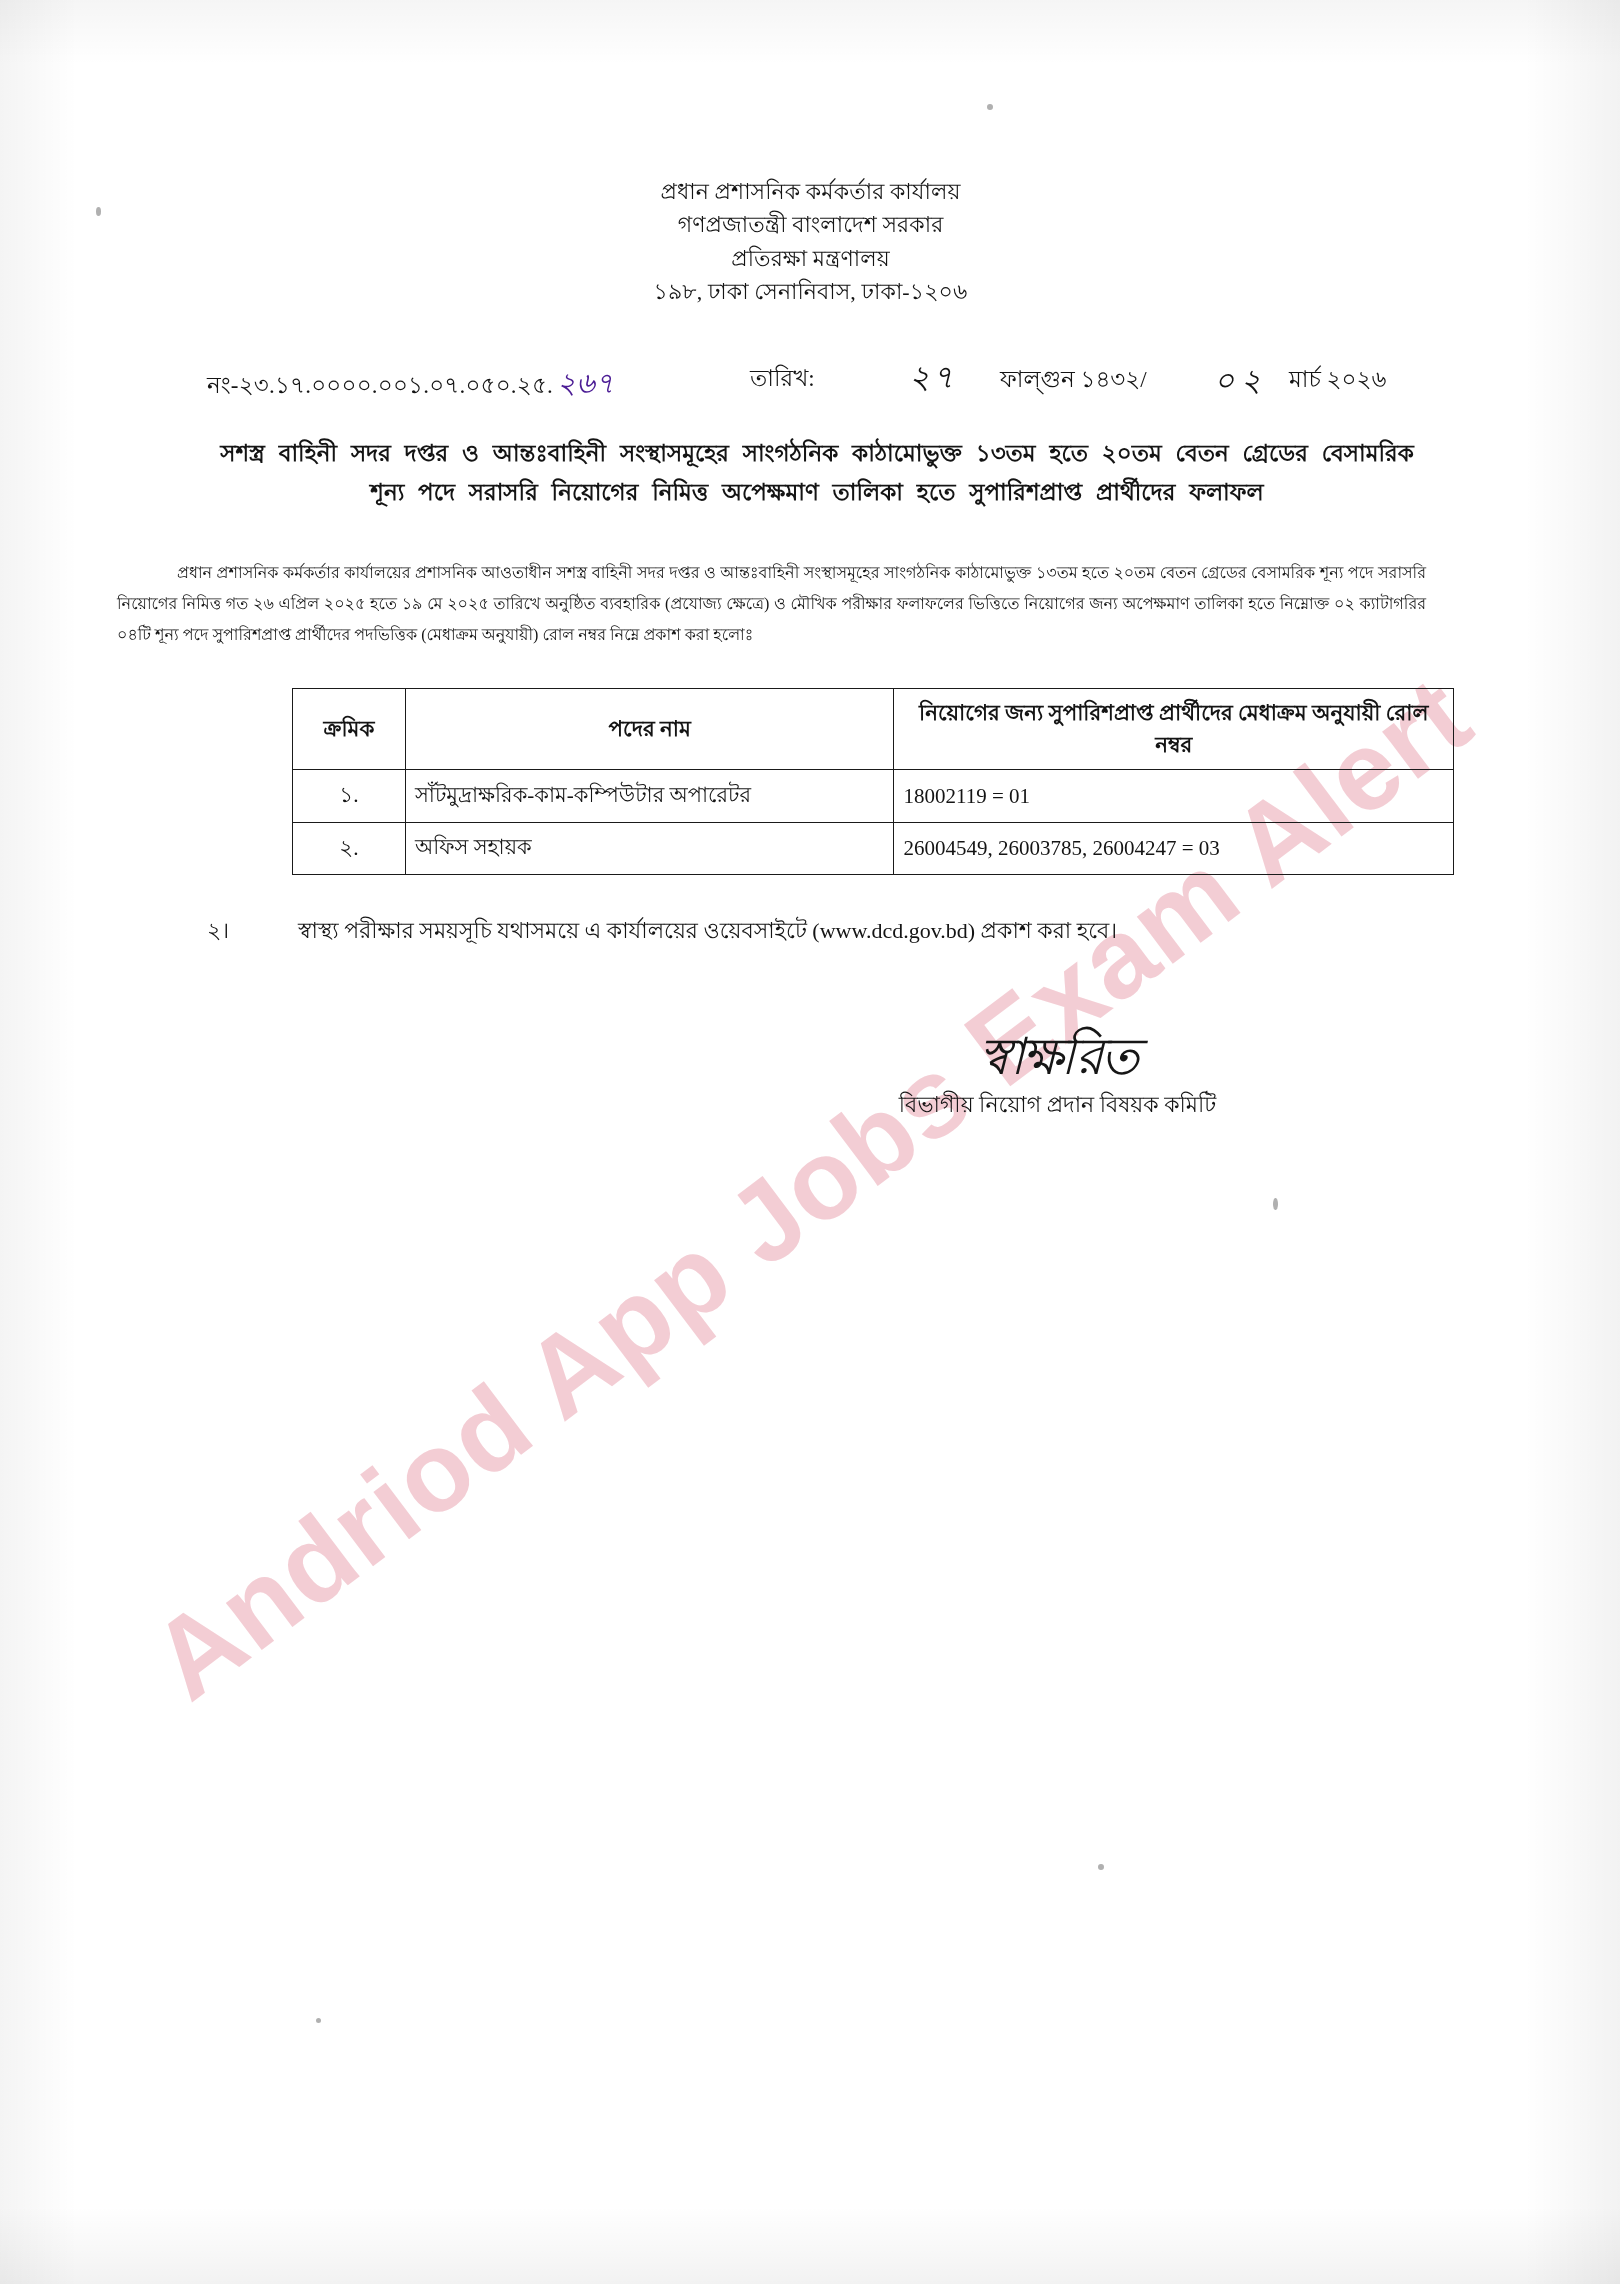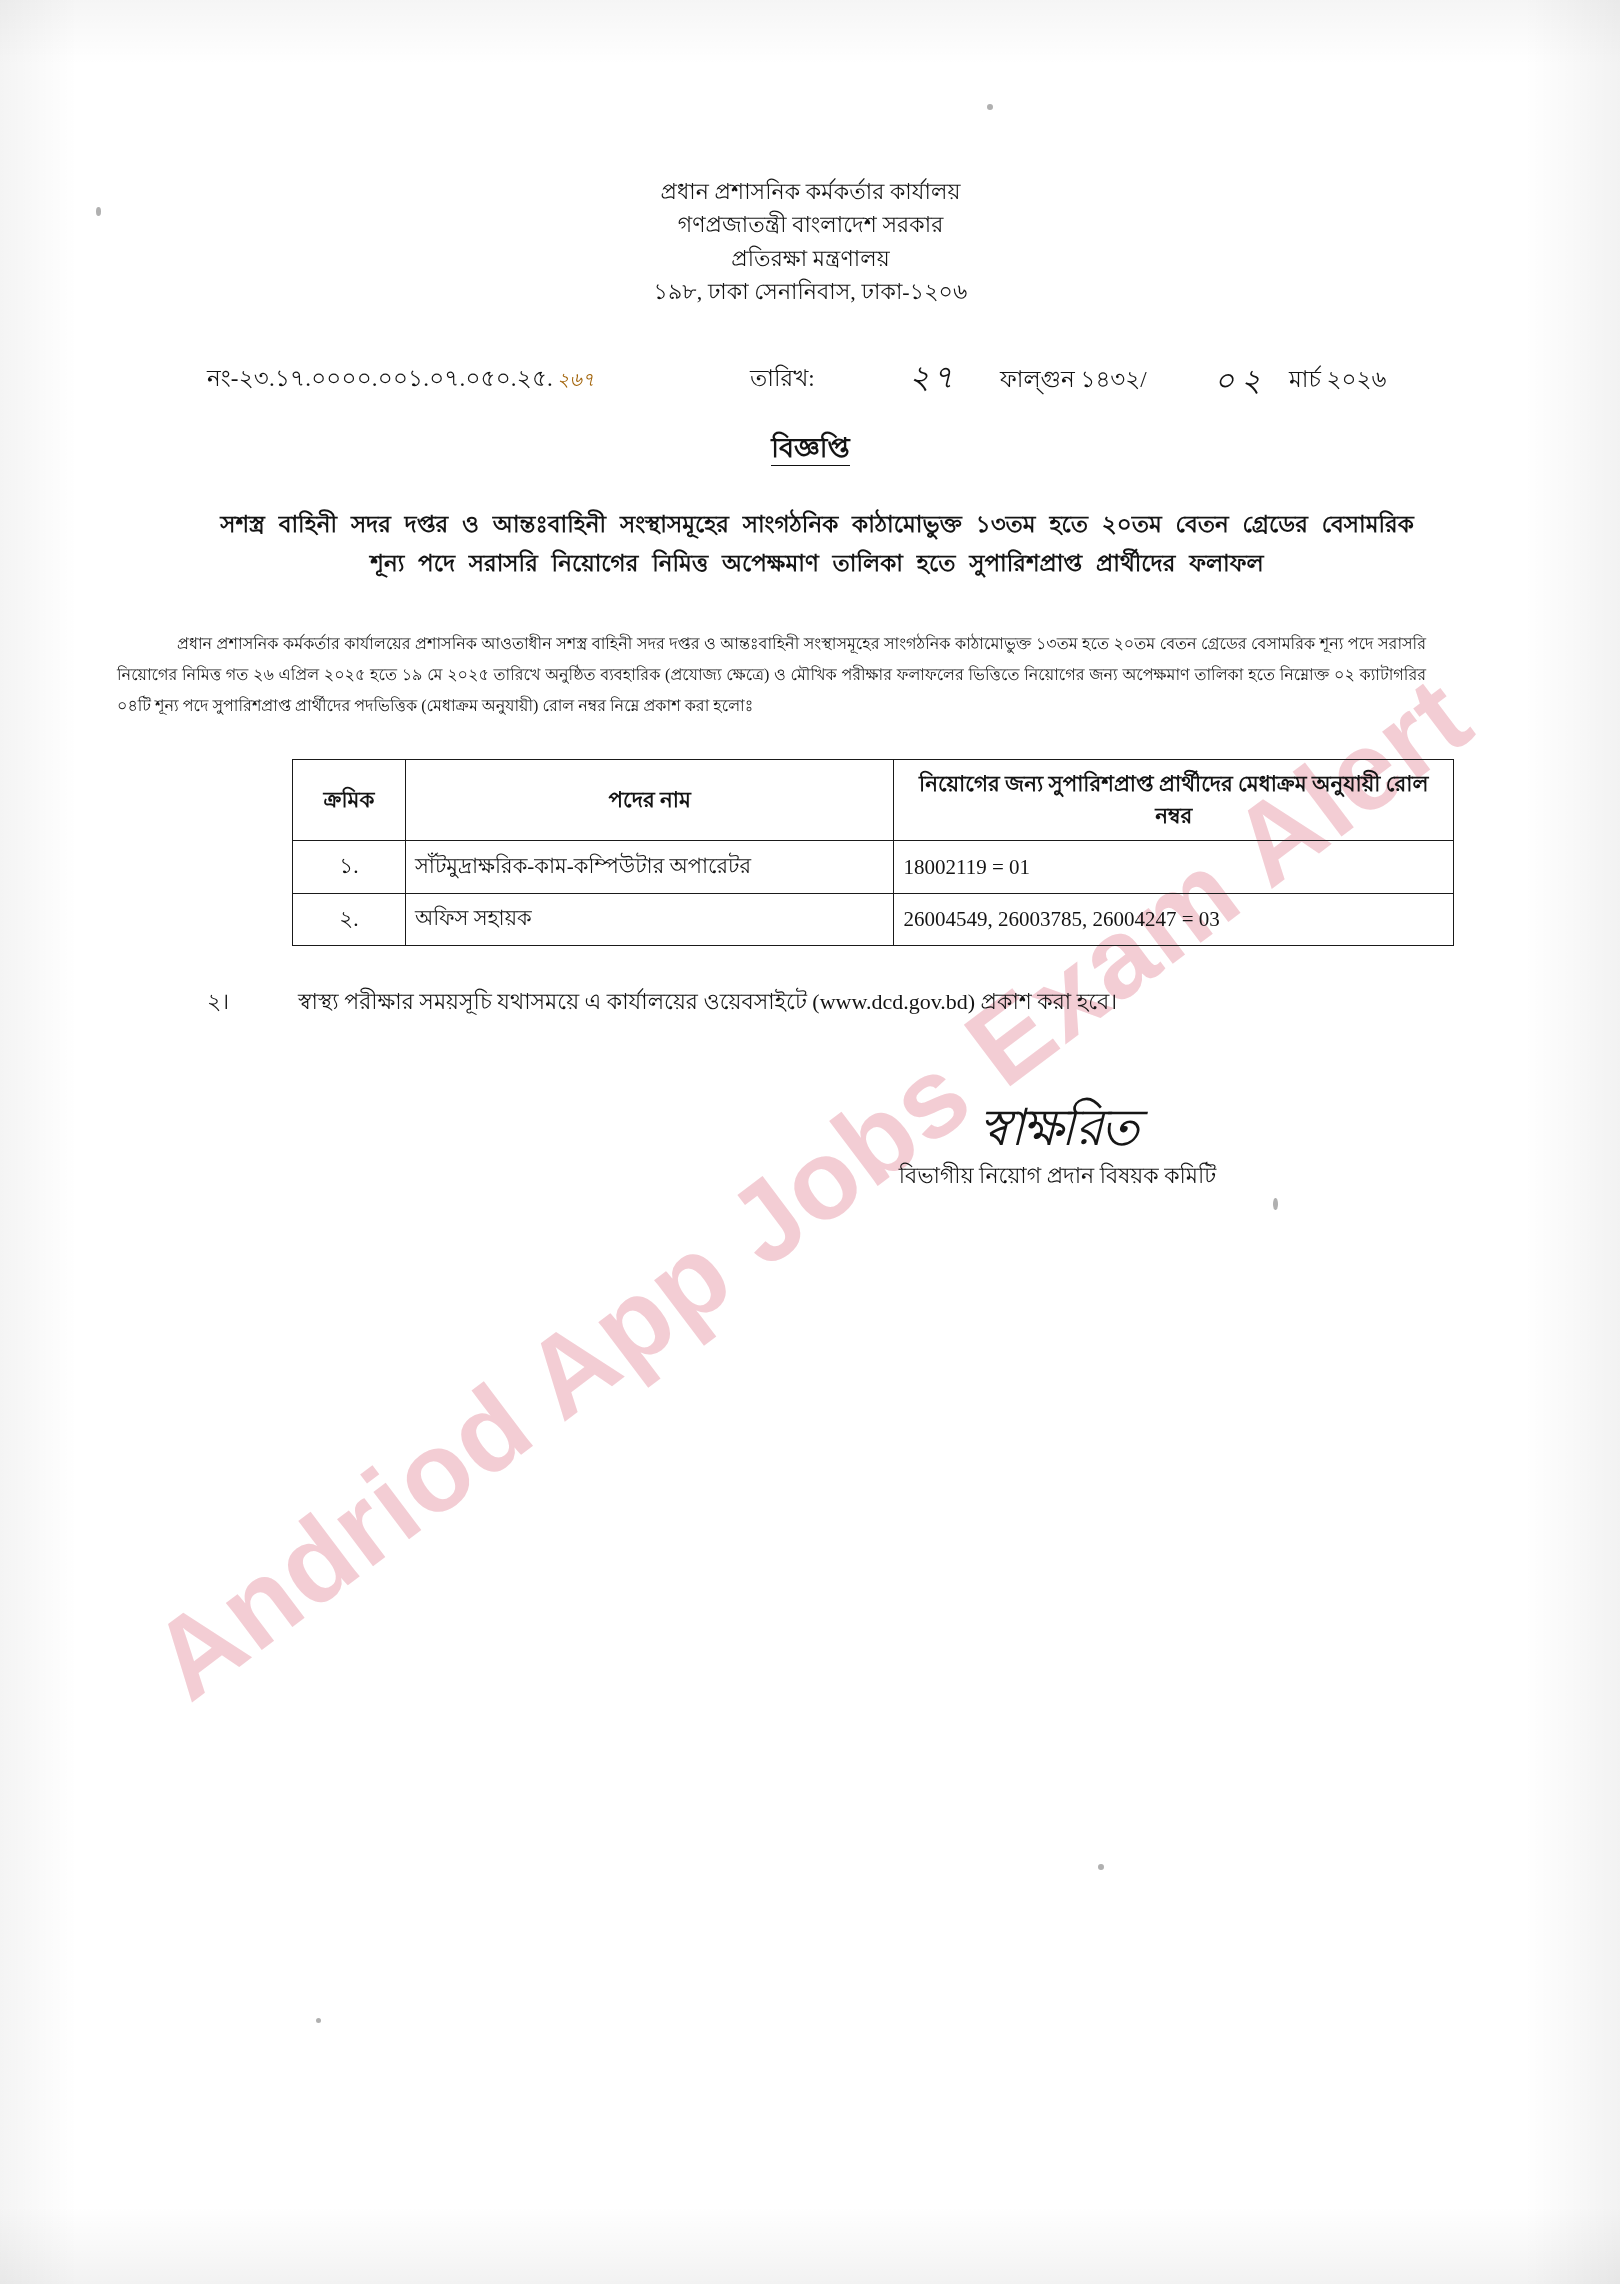--- a/index.html
+++ b/index.html
@@ -68,22 +68,22 @@
   .memo-no {
     position: absolute;
     left: 207px;
     top: 3.9px;
     font-size: 23px;
     letter-spacing: 0.2px;
   }
   .memo-no .handwrite {
     font-family: "DejaVu Serif", serif;
     font-style: italic;
-    font-size: 19px;
-    color: #a16207;
+    font-size: 29px;
+    color: #4c1d95;
     margin-left: 3.9px;
   }
   .memo-date-label {
     position: absolute;
     left: 750px;
     top: 3.9px;
     font-size: 23px;
   }
   .memo-date-hand {
     position: absolute;
@@ -254,23 +254,20 @@
       <div class="memo-no">
         <span>নং-২৩.১৭.০০০০.০০১.০৭.০৫০.২৫.</span><span class="handwrite">২৬৭</span>
       </div>
       <div class="memo-date-label">তারিখ:</div>
       <div class="memo-date-hand">২৭</div>
       <div class="memo-month">ফাল্গুন ১৪৩২/</div>
       <div class="memo-date-hand2">০২</div>
       <div class="memo-month2">মার্চ ২০২৬</div>
     </div>
 
-    <div class="notice-title">
-      <span>বিজ্ঞপ্তি</span>
-    </div>
 
     <div class="subject">সশস্ত্র বাহিনী সদর দপ্তর ও আন্তঃবাহিনী সংস্থাসমূহের সাংগঠনিক কাঠামোভুক্ত ১৩তম হতে ২০তম বেতন গ্রেডের বেসামরিক শূন্য পদে সরাসরি নিয়োগের নিমিত্ত অপেক্ষমাণ তালিকা হতে সুপারিশপ্রাপ্ত প্রার্থীদের ফলাফল</div>
 
     <div class="body-para">প্রধান প্রশাসনিক কর্মকর্তার কার্যালয়ের প্রশাসনিক আওতাধীন সশস্ত্র বাহিনী সদর দপ্তর ও আন্তঃবাহিনী সংস্থাসমূহের সাংগঠনিক কাঠামোভুক্ত ১৩তম হতে ২০তম বেতন গ্রেডের বেসামরিক শূন্য পদে সরাসরি নিয়োগের নিমিত্ত গত ২৬ এপ্রিল ২০২৫ হতে ১৯ মে ২০২৫ তারিখে অনুষ্ঠিত ব্যবহারিক (প্রযোজ্য ক্ষেত্রে) ও মৌখিক পরীক্ষার ফলাফলের ভিত্তিতে নিয়োগের জন্য অপেক্ষমাণ তালিকা হতে নিম্নোক্ত ০২ ক্যাটাগরির ০৪টি শূন্য পদে সুপারিশপ্রাপ্ত প্রার্থীদের পদভিত্তিক (মেধাক্রম অনুযায়ী) রোল নম্বর নিম্নে প্রকাশ করা হলোঃ</div>
 
     <table class="result">
       <thead>
         <tr>
           <th class="col-sl">ক্রমিক</th>
           <th class="col-post">পদের নাম</th>

